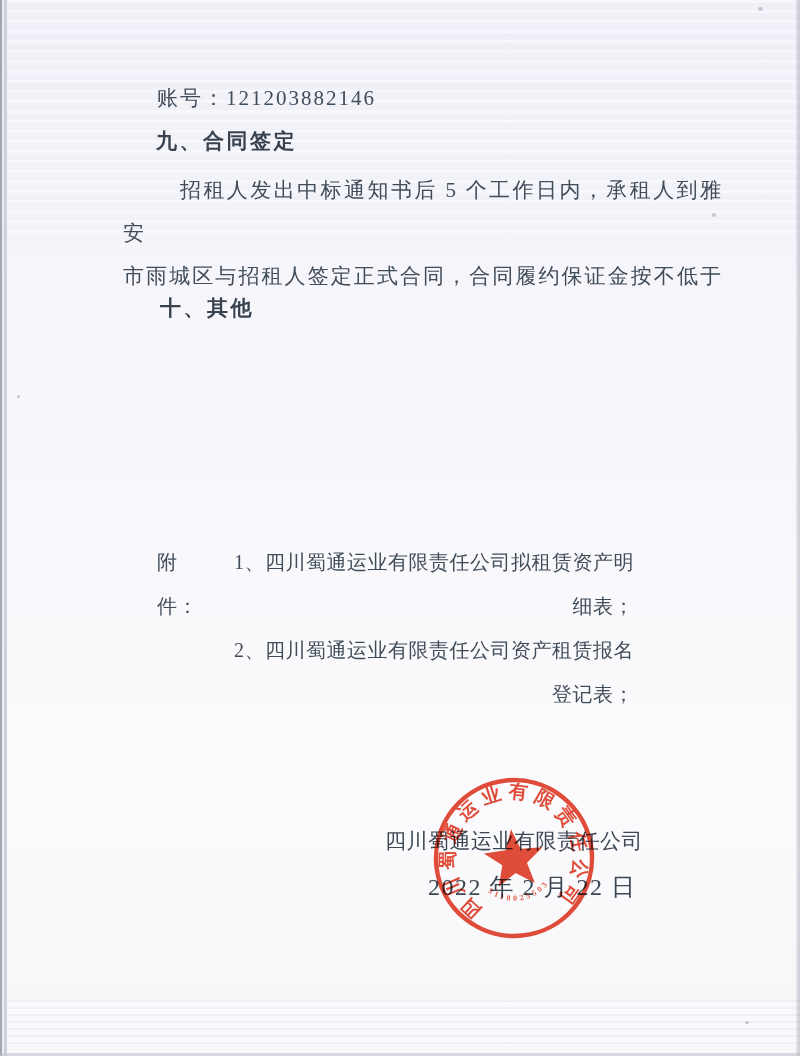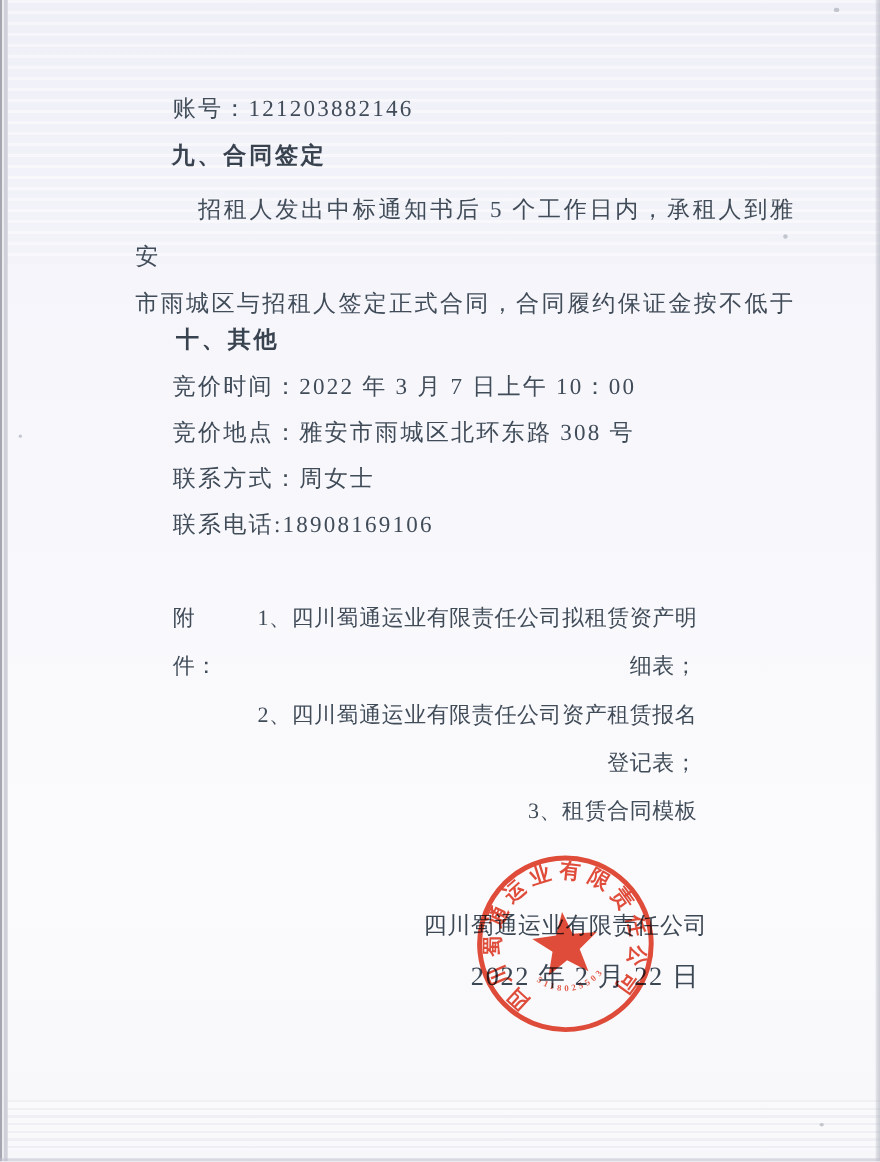--- a/index.html
+++ b/index.html
@@ -77,33 +77,26 @@
 
   <div class="line h9">九、合同签定</div>
 
   <div class="para">
     <div class="pline first">招租人发出中标通知书后 5 个工作日内，承租人到雅安</div>
     <div class="pline">市雨城区与招租人签定正式合同，合同履约保证金按不低于</div>
   </div>
 
   <div class="line h10">十、其他</div>
 
-  <div class="details">
-    <div>竞价时间：2022 年 3 月 7 日上午 10：00</div>
-    <div>竞价地点：雅安市雨城区北环东路 308 号</div>
-    <div>联系方式：周女士</div>
-    <div>联系电话:18908169106</div>
-  </div>
 
   <div class="attach">
     <div class="attach-label">附件：</div>
     <div class="attach-items">
       <div class="attach-item">1、四川蜀通运业有限责任公司拟租赁资产明细表；</div>
       <div class="attach-item">2、四川蜀通运业有限责任公司资产租赁报名登记表；</div>
-      <div class="attach-item">3、租赁合同模板</div>
     </div>
   </div>
 
   <div class="line company">四川蜀通运业有限责任公司</div>
   <div class="line sigdate">2022 年 2 月 22 日</div>
 
   <svg class="seal" viewBox="0 0 168 168" aria-hidden="true">
     <defs>
       <path id="ring-path" d="M 49.6 133.2 A 60 60 0 1 1 118.4 133.2" fill="none"></path>
       <path id="code-path" d="M 46.8 105.5 A 43 43 0 0 0 121.2 105.5" fill="none"></path>

